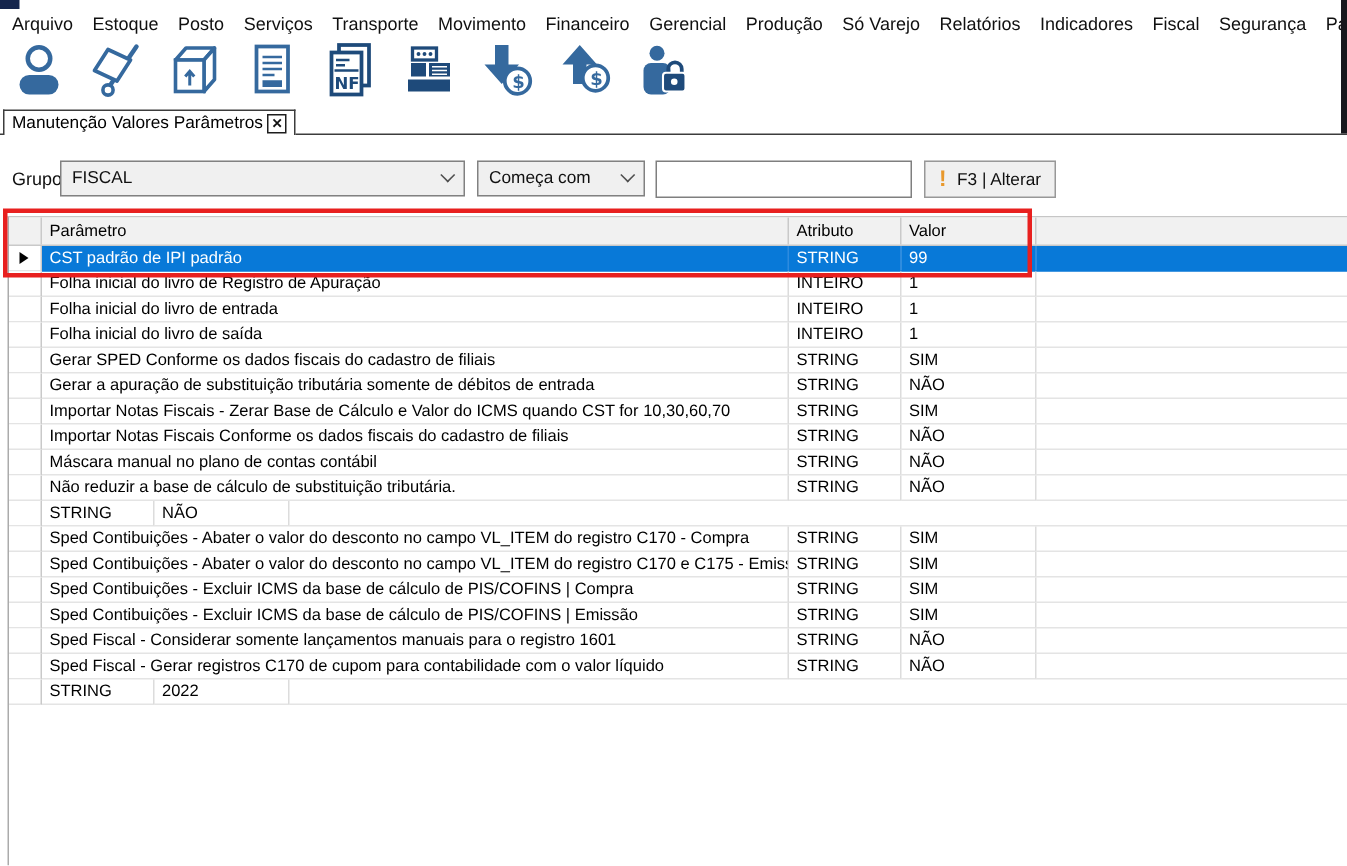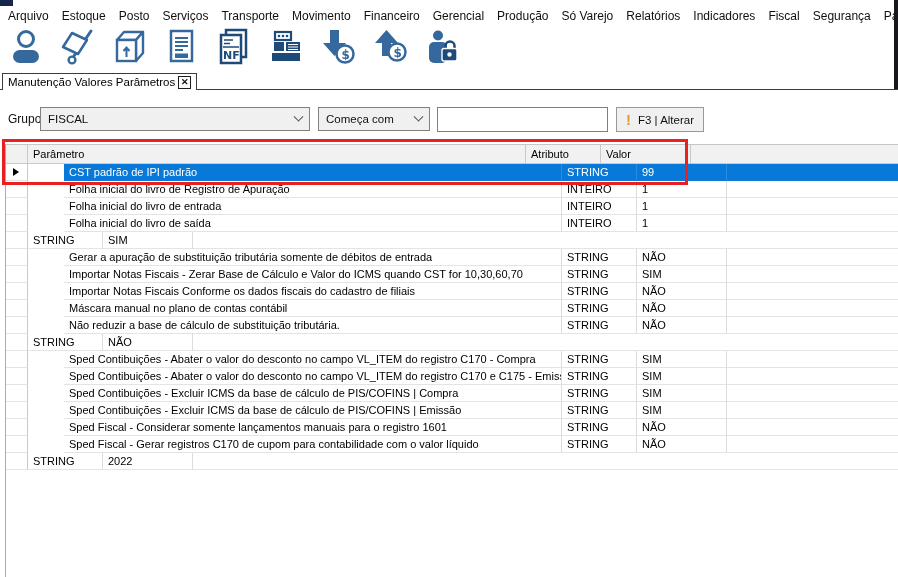--- a/index.html
+++ b/index.html
@@ -50,21 +50,21 @@
   .gh { line-height:18px; padding:0 5px; border-right:1px solid #c9c9c9; overflow:hidden; white-space:nowrap; }
   .gh.ind { width:22px; padding:0; }
   .gh.param { width:498px; }
   .gh.attr { width:75px; }
   .gh.val { width:90px; }
   .gh.filler { flex:1; border-right:none; }
   .gbody .trow { display:flex; height:17px; line-height:16px; cursor:default; }
   .cell { border-right:1px solid #dcdcdc; border-bottom:1px solid #e4e4e4; padding:0 5px;
           white-space:nowrap; overflow:hidden; }
   .cell.ind { width:22px; padding:0; position:relative; border-right:1px solid #c9c9c9; background:#fff; }
-  .cell.param { width:498px;margin-left:36px; }
+  .cell.param { width:498px; }
   .cell.attr { width:75px; }
   .cell.val { width:90px; }
   .cell.filler { flex:1; border-right:none; }
   .arrow { display:none; position:absolute; left:7px; top:4px; width:0; height:0;
            border-top:4px solid transparent; border-bottom:4px solid transparent; border-left:6px solid #000; }
   .trow.selected .arrow { display:block; }
   .trow.selected .cell:not(.ind) { background:#0879d8; color:#fff; border-bottom-color:#0879d8;
                                    border-right-color:#2d8bdf; }
 
   
@@ -236,20 +236,21 @@
         </div>
         <div class="cell param">Folha inicial do livro de saída</div>
         <div class="cell attr">INTEIRO</div>
         <div class="cell val">1</div>
         <div class="cell filler"></div>
       </div>
         <div class="trow">
         <div class="cell ind">
           
         </div>
+        <div class="cell param">Gerar SPED Conforme os dados fiscais do cadastro de filiais</div>
         <div class="cell attr">STRING</div>
         <div class="cell val">SIM</div>
         <div class="cell filler"></div>
       </div>
         <div class="trow">
         <div class="cell ind">
           
         </div>
         <div class="cell param">Gerar a apuração de substituição tributária somente de débitos de entrada</div>
         <div class="cell attr">STRING</div>

